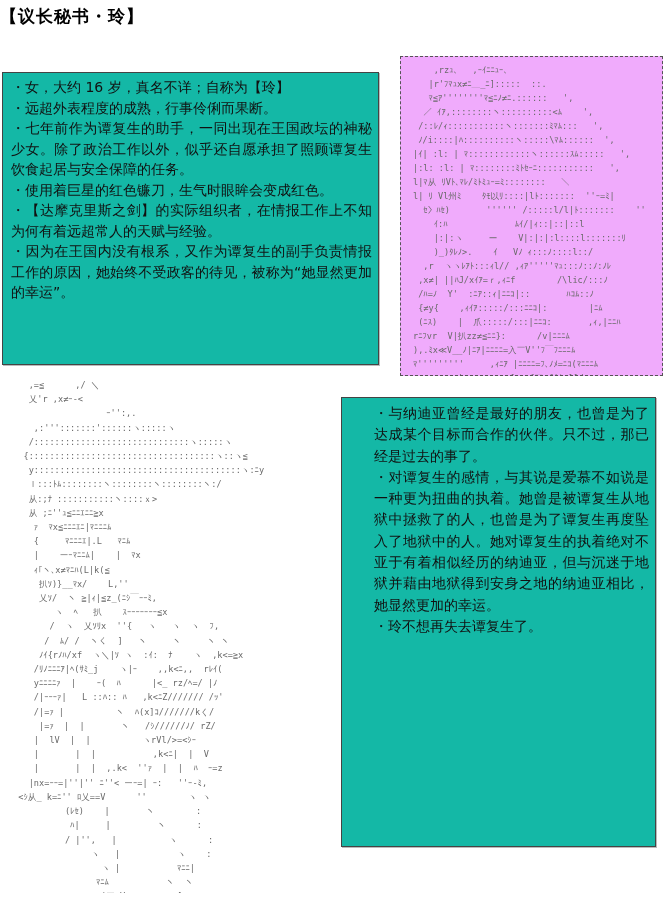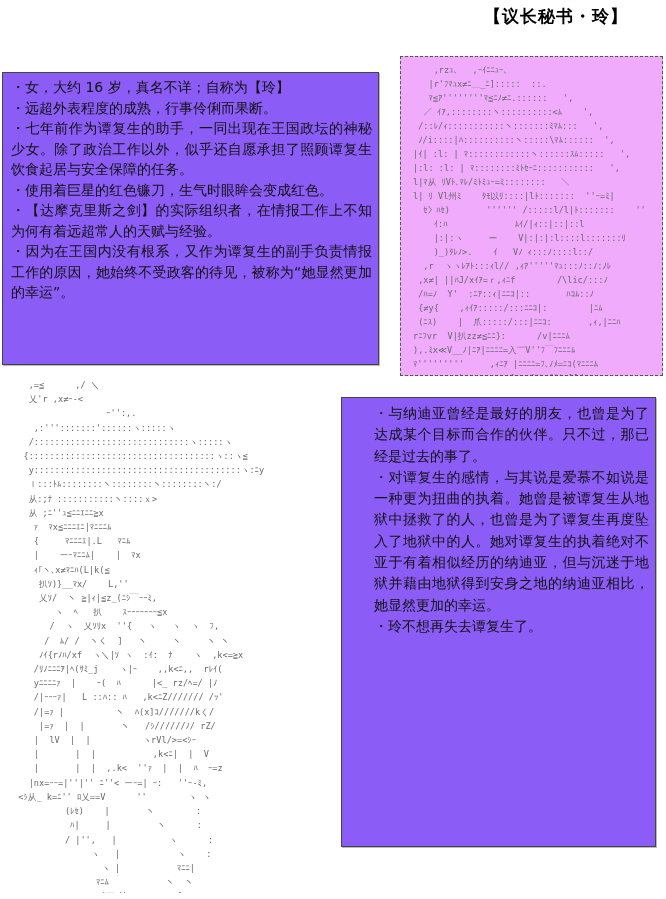--- a/index.html
+++ b/index.html
@@ -3,26 +3,26 @@
   <meta charset="utf-8">
   <style>
     html, body { margin: 0; padding: 0; background: #ffffff; }
     body {
       width: 666px; height: 899px; position: relative; overflow: hidden;
       font-family: "DejaVu Sans", "Liberation Sans", sans-serif;
       color: #111;
     }
     .title {
       position: absolute; left: 0; top: 5px; width: 628px;
-      text-align: right; font-size: 17px; font-weight: bold; letter-spacing: 1px;
+      text-align: left; font-size: 17px; font-weight: bold; letter-spacing: 1px;
       color: #000;
     }
     .textbox {
       position: absolute; box-sizing: border-box;
-      border: 1.5px solid #444; background: #8b5cf6;
+      border: 1.5px solid #444; background: #14b8a6;
       box-shadow: 1px 1px 0 #bbb;
       padding: 4px 6px 4px 8px;
       font-size: 14px; line-height: 20.5px; color: #111;
     }
     .textbox p { margin: 0; text-align: justify; }
     #box1 { left: 2px; top: 72px; width: 377px; height: 293px; }
     #box2 { left: 341px; top: 397px; width: 315px; height: 450px; padding-top: 5px; }
     #box2 { line-height: 21.3px; padding-left: 32px; }
 
     .artbox {

